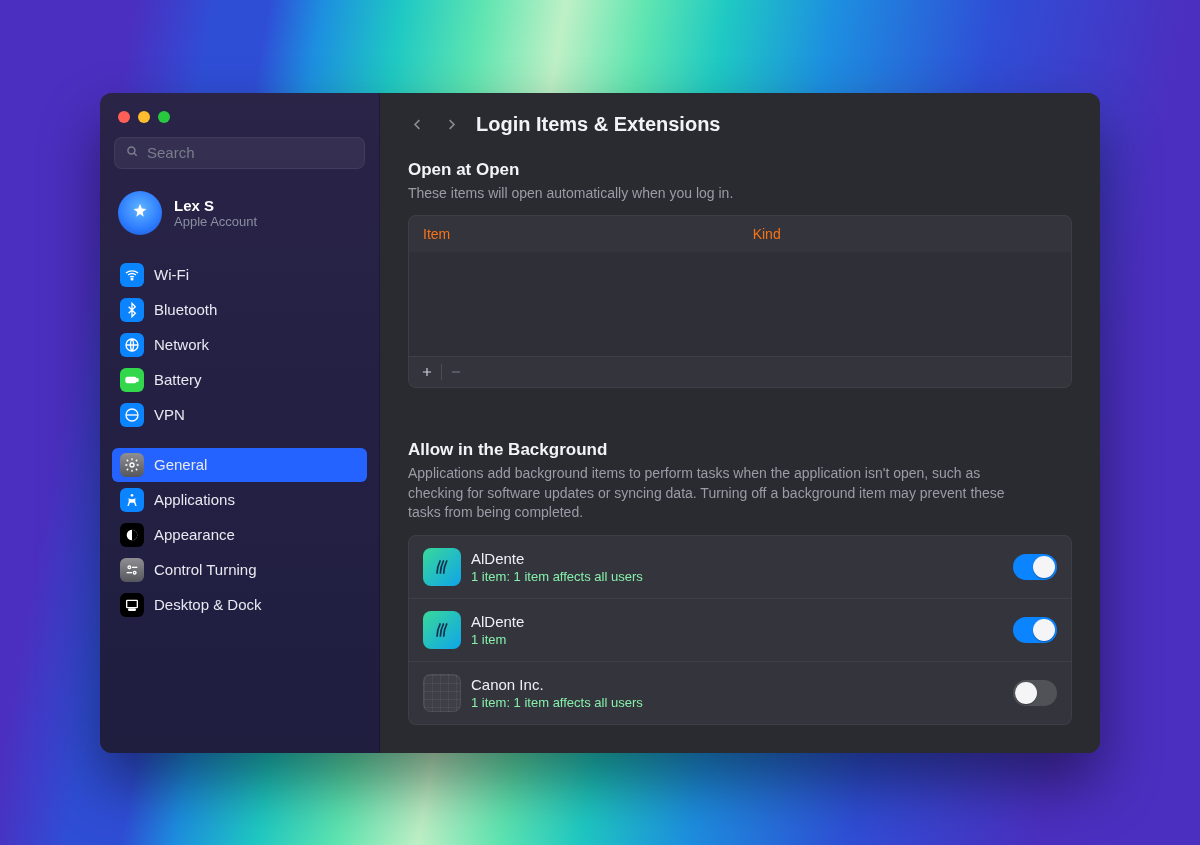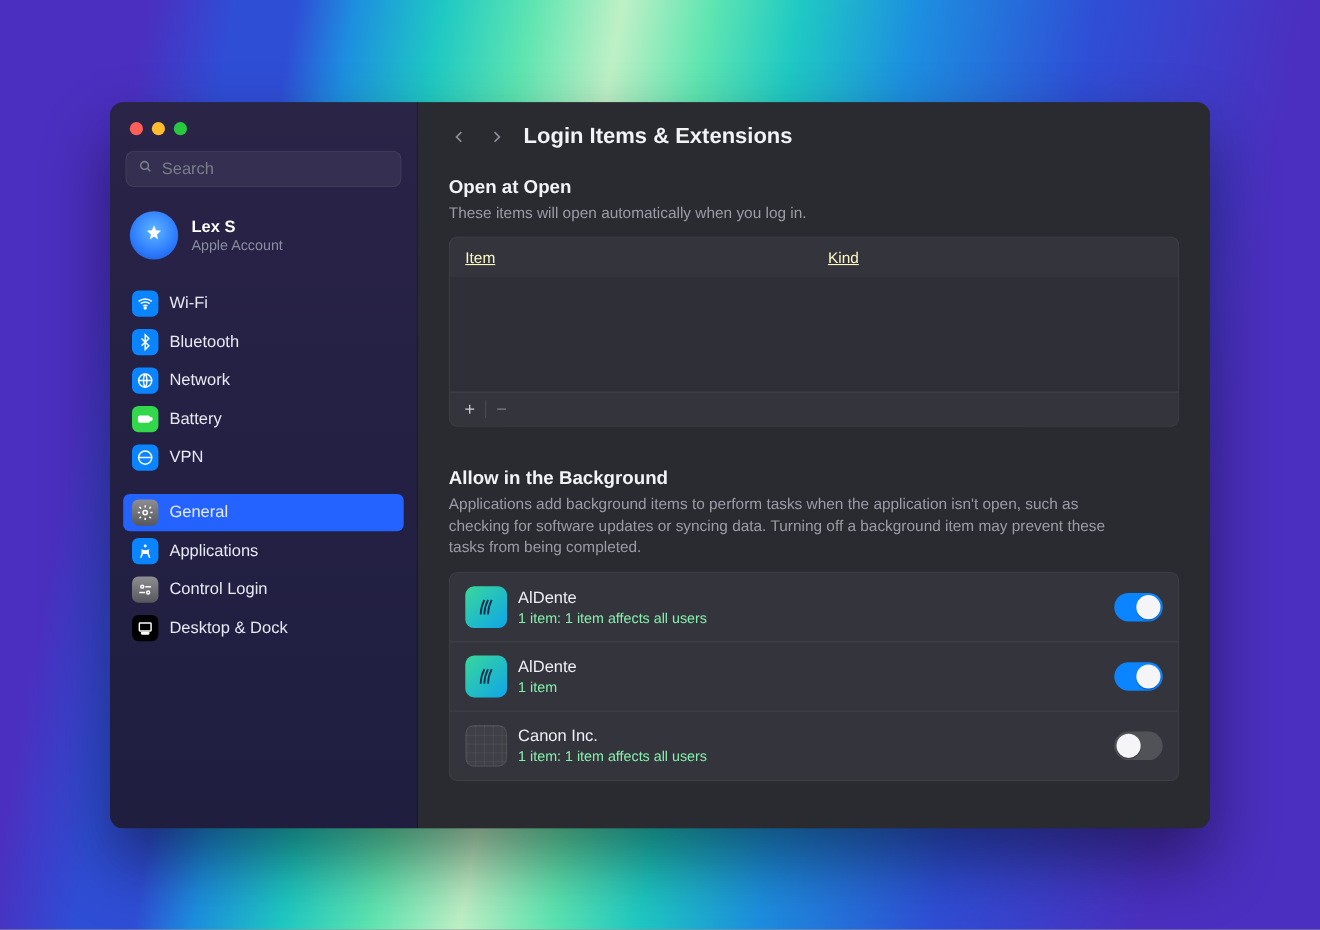--- a/index.html
+++ b/index.html
@@ -100,29 +100,29 @@
   .header h1 { font-size:20px; font-weight:700; color:#f2f3f7; }
 
   .page { padding: 2px 28px 24px 28px; }
   .sect-title { font-size:17px; font-weight:700; color:#f2f3f7; margin-top:6px; }
   .sect-desc  { font-size:14px; color:#9a9ca6; margin: 4px 0 12px; line-height: 1.4; max-width: 610px; }
 
   .table {
     background:#34353c; border:1px solid rgba(255,255,255,.05); border-radius:8px;
     overflow:hidden; margin-bottom:10px;
   }
-  .thead { display:flex; padding: 10px 14px; color:#fef9c3; font-size:14px;text-decoration:underline; }
+  .thead { display:flex; padding: 10px 14px; color:#f97316; font-size:14px; }
   .col-item { flex: 0 0 52%; }
   .col-kind { flex: 1; }
   .tbody { height: 104px; background:#2f3037; }
   .tfoot { display:flex; align-items:center; gap:0; border-top:1px solid rgba(255,255,255,.06); background:#34353c; padding:4px 4px; }
   .sqbtn { width:28px; height:22px; display:flex; align-items:center; justify-content:center; color:#cfd2dc; }
   .vr { width:1px; height:16px; background:rgba(255,255,255,.12); }
 
-  .bg-sect { margin-top: 37px; }
+  .bg-sect { margin-top: 52px; }
   .bg-card {
     background:#34353c; border:1px solid rgba(255,255,255,.05); border-radius:8px;
     margin-top: 10px;
   }
   .row { display:flex; align-items:center; gap:10px; padding: 12px 14px; border-top:1px solid rgba(255,255,255,.06); }
   .row:first-child { border-top:none; }
   .app-ico {
     width:38px; height:38px; border-radius:8px; flex:0 0 38px;
     display:flex; align-items:center; justify-content:center;
   }
@@ -243,29 +243,38 @@
       <div class="item">
         <span class="ico access">
           <svg viewBox="0 0 24 24" fill="#fff">
               <circle cx="12" cy="5" r="2"></circle>
               <path d="M4 9l8 2 8-2-3 1v5l2 6h-2l-2-5h-6l-2 5H5l2-6v-5z"></path>
             </svg>
         </span>
         <span>Applications</span>
       </div>
       <div class="item">
+        <span class="ico black">
+          <svg viewBox="0 0 24 24" fill="#fff">
+              <circle cx="12" cy="12" r="8"></circle>
+              <path d="M12 4a8 8 0 010 16z" fill="#000"></path>
+            </svg>
+        </span>
+        <span>Appearance</span>
+      </div>
+      <div class="item">
         <span class="ico cc">
           <svg viewBox="0 0 24 24" fill="none" stroke="#fff" stroke-width="2">
               <circle cx="8" cy="8" r="2"></circle>
               <line x1="12" y1="8" x2="20" y2="8"></line>
               <circle cx="16" cy="16" r="2"></circle>
               <line x1="4" y1="16" x2="12" y2="16"></line>
             </svg>
         </span>
-        <span>Control Login</span>
+        <span>Control Turning</span>
       </div>
       <div class="item">
         <span class="ico black">
           <svg viewBox="0 0 24 24" fill="none" stroke="#fff" stroke-width="2">
               <rect x="4" y="5" width="16" height="11" rx="1"></rect>
               <rect x="7" y="18" width="10" height="2" rx="1" fill="#fff"></rect>
             </svg>
         </span>
         <span>Desktop &amp; Dock</span>
       </div>

